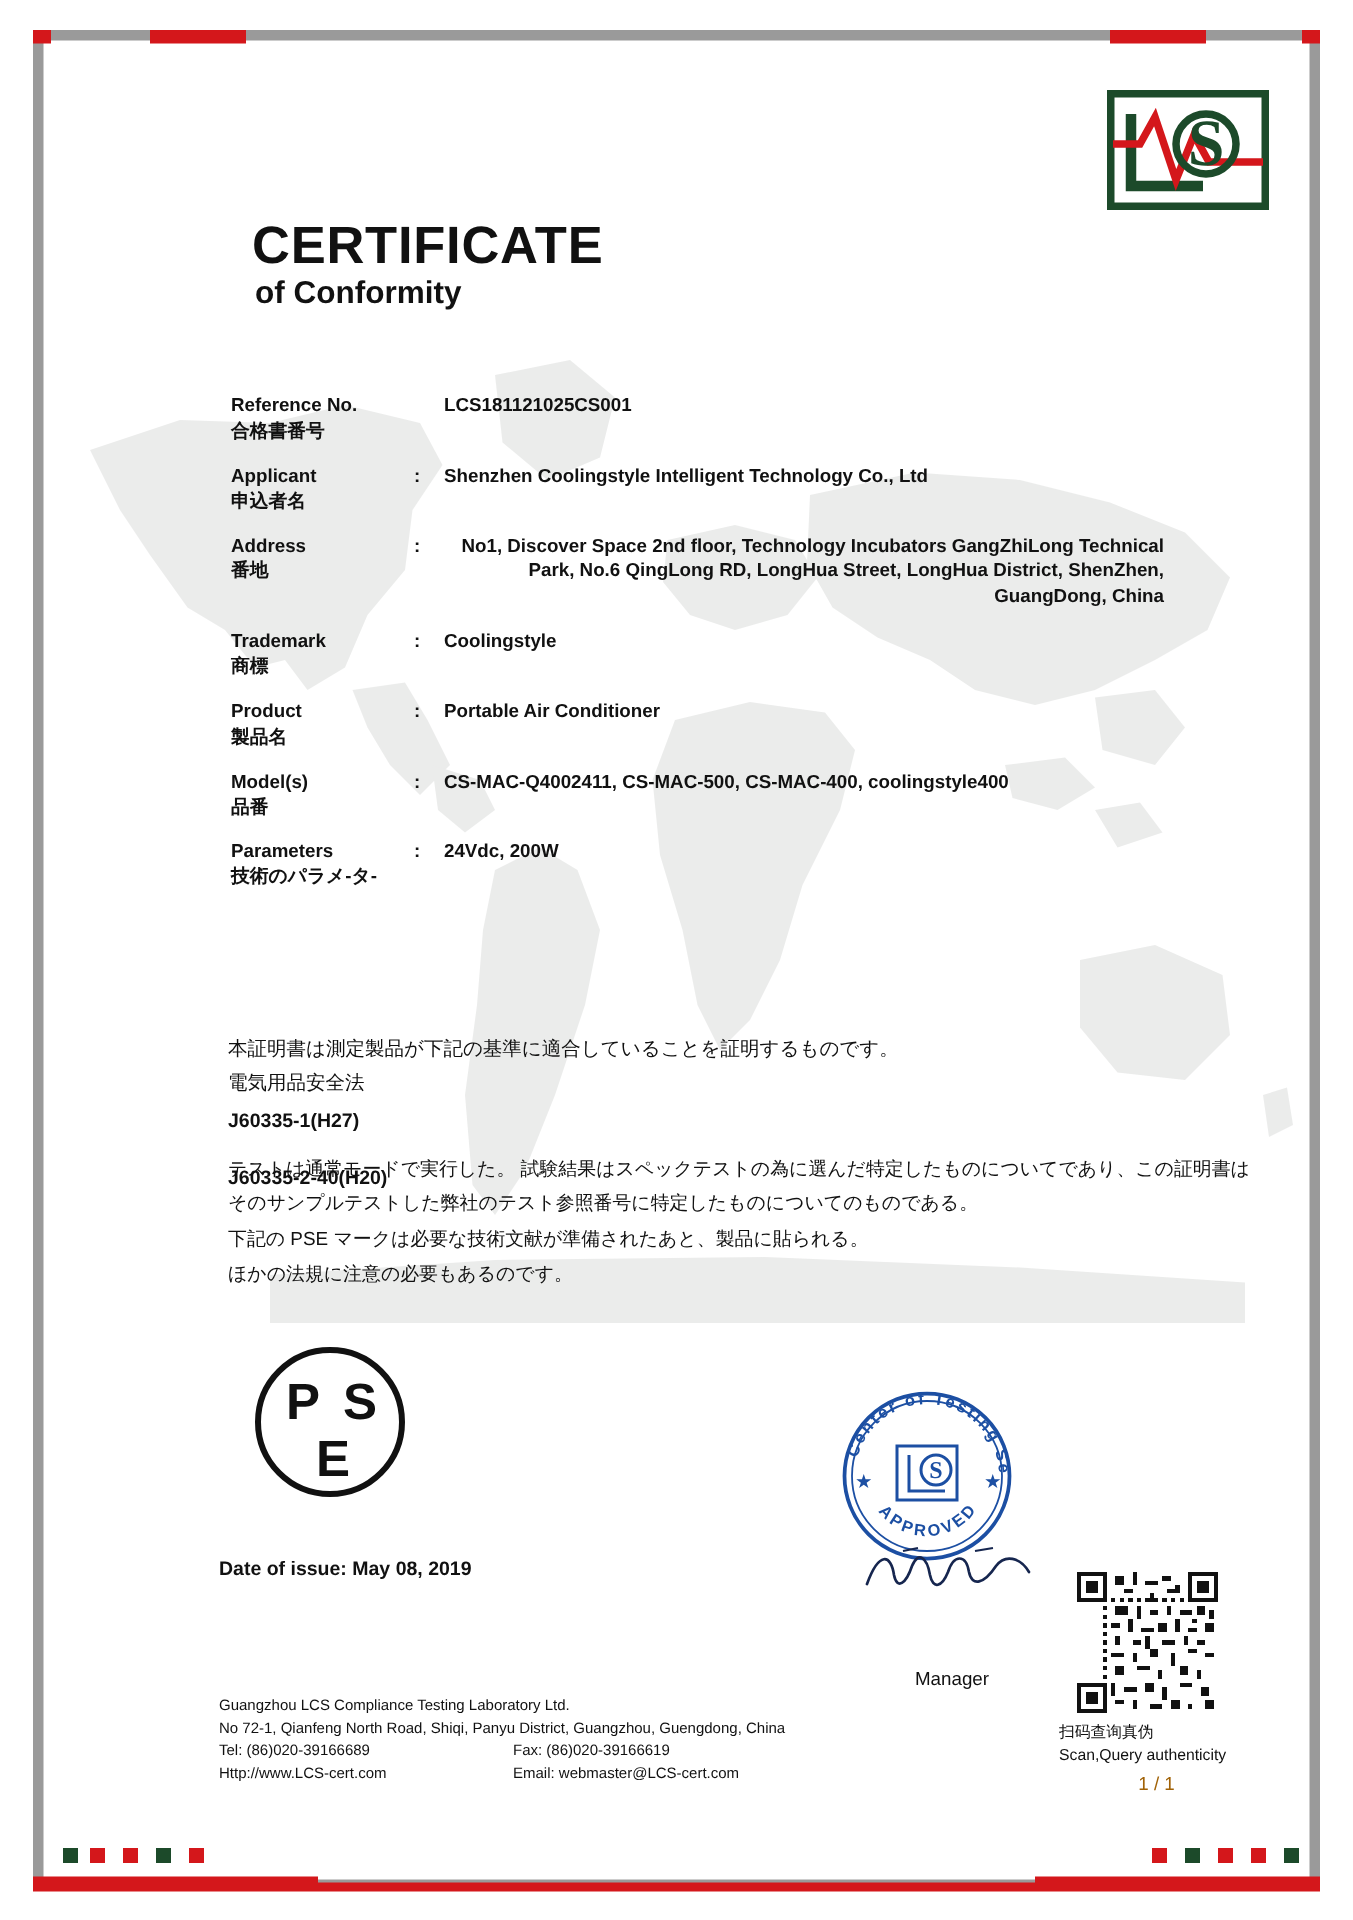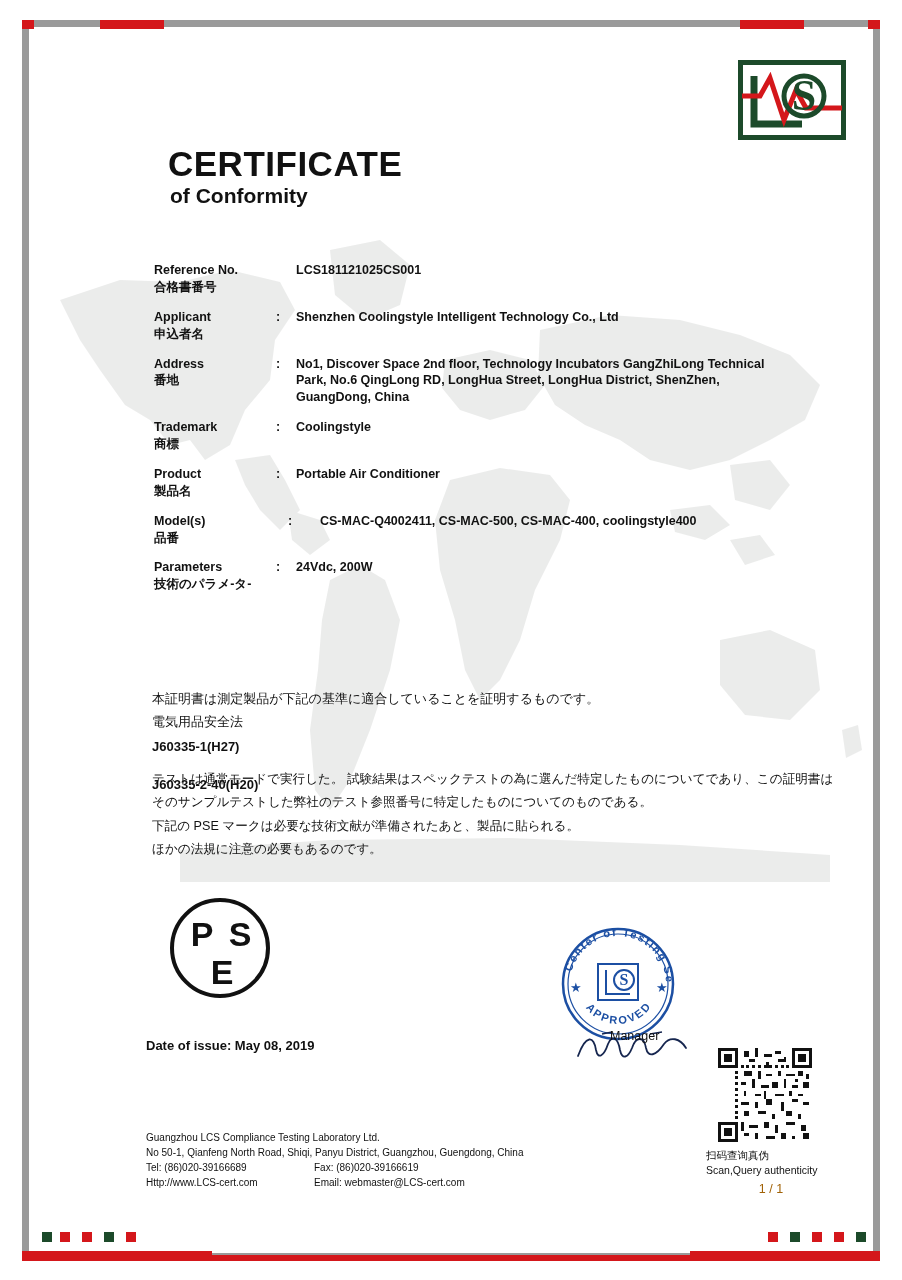--- a/index.html
+++ b/index.html
@@ -161,21 +161,21 @@
   .signature {
     position: absolute;
     left: 572px;
     top: 1030px;
     width: 120px;
     height: 36px;
   }
   .manager-label {
     position: absolute;
     left: 610px;
-    top: 1029px;
+    top: 1112px;
     font-size: 12.5px;
     color: #111;
   }
 
   .date-issue {
     position: absolute;
     left: 146px;
     top: 1038px;
     font-size: 13px;
     font-weight: bold;
@@ -215,20 +215,21 @@
     top: 1130px;
     font-size: 10px;
     color: #111;
     line-height: 1.5;
   }
   .footer-line {
     white-space: pre;
   }
   .footer-cols {
     display: flex;
+    gap: 28px;
   }
   .footer-cols .c1 { width: 168px; }
 </style>
 </head>
 <body>
 
 <div class="page">
 
   <div class="border-frame"></div>
 
@@ -314,42 +315,42 @@
         <div class="f-colon">:</div>
         <div class="f-value">Shenzhen Coolingstyle Intelligent Technology Co., Ltd</div>
       </div>
 
       <div class="field-row" style="margin-top:6px;">
         <div class="f-label">
           <span>Address</span>
           <span class="jp">番地</span>
         </div>
         <div class="f-colon">:</div>
-        <div class="f-value" style="max-width:480px;">No1, Discover Space 2nd floor, Technology Incubators GangZhiLong Technical Park, No.6 QingLong RD, LongHua Street, LongHua District, ShenZhen, GuangDong, China</div>
+        <div class="f-value" style="max-width:480px;text-align:right;">No1, Discover Space 2nd floor, Technology Incubators GangZhiLong Technical Park, No.6 QingLong RD, LongHua Street, LongHua District, ShenZhen, GuangDong, China</div>
       </div>
 
       <div class="field-row" style="margin-top:10px;">
         <div class="f-label">
           <span>Trademark</span>
           <span class="jp">商標</span>
         </div>
         <div class="f-colon">:</div>
         <div class="f-value">Coolingstyle</div>
       </div>
 
       <div class="field-row" style="margin-top:6px;">
         <div class="f-label">
           <span>Product</span>
           <span class="jp">製品名</span>
         </div>
         <div class="f-colon">:</div>
         <div class="f-value">Portable Air Conditioner</div>
       </div>
 
-      <div class="field-row" style="margin-top:6px;gap:12px;">
+      <div class="field-row" style="margin-top:6px;">
         <div class="f-label">
           <span>Model(s)</span>
           <span class="jp">品番</span>
         </div>
         <div class="f-colon">:</div>
         <div class="f-value">CS-MAC-Q4002411, CS-MAC-500, CS-MAC-400, coolingstyle400</div>
       </div>
 
       <div class="field-row" style="margin-top:8px;">
         <div class="f-label">
@@ -509,21 +510,21 @@
     </svg>
 
     <div class="qr-cap">
       <div>扫码查询真伪</div>
       <div>Scan,Query authenticity</div>
     </div>
     <div class="page-num">1 / 1</div>
 
     <div class="footer">
       <div class="footer-line">Guangzhou LCS Compliance Testing Laboratory Ltd.</div>
-      <div class="footer-line">No 50-1, Qianfeng North Road, Shiqi, Panyu District, Guangzhou, Guengdong, China</div>
+      <div class="footer-line">No 72-1, Qianfeng North Road, Shiqi, Panyu District, Guangzhou, Guengdong, China</div>
       <div class="footer-cols">
         <div class="c1">Tel: (86)020-39166689</div>
         <div>Fax: (86)020-39166619</div>
       </div>
       <div class="footer-cols">
         <div class="c1">Http://www.LCS-cert.com</div>
         <div>Email: webmaster@LCS-cert.com</div>
       </div>
     </div>
 

